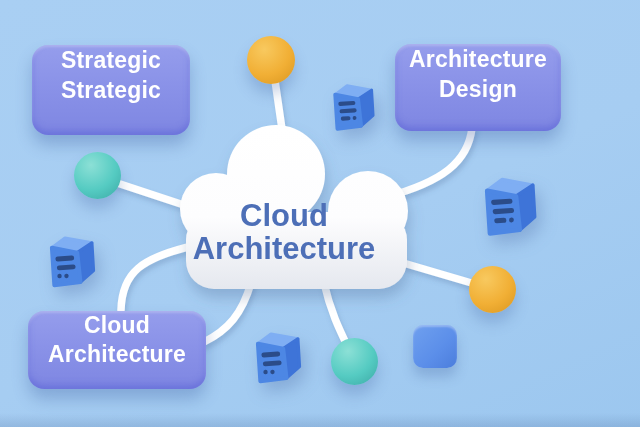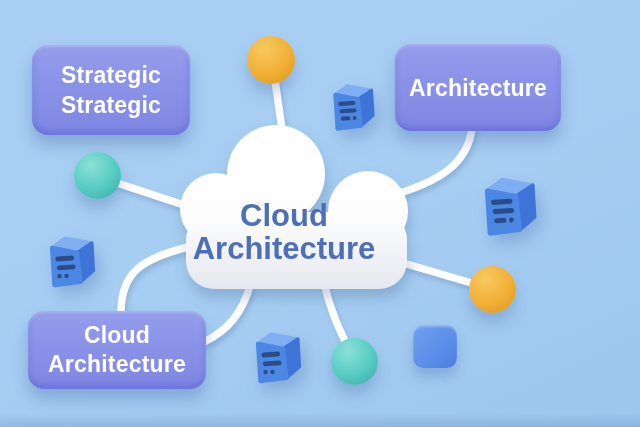--- a/index.html
+++ b/index.html
@@ -9,21 +9,21 @@
     background:linear-gradient(155deg, var(--background,#A9CFF3) 0%, #A6CDF2 55%, var(--background-edge,#9CC7EF) 100%);
   }
   #stage::after{
     content:"";position:absolute;left:0;right:0;bottom:0;height:14px;
     background:linear-gradient(180deg, rgba(60,90,140,0) 0%, rgba(60,90,140,.18) 100%);
     pointer-events:none;
   }
   .layer{position:absolute;left:0;top:0;}
   
   .node-label{
-    position:absolute;display:flex;flex-direction:column;justify-content:center;align-items:center;
+    position:absolute;display:flex;flex-direction:column;justify-content:flex-start;align-items:center;
     background:linear-gradient(180deg, var(--label-bg-light,#959DEC) 0%, var(--label-bg,#8A92E8) 45%, var(--label-bg-dark,#7E86E2) 100%);
     border-radius:16px;color:var(--label-text,#fff);font-weight:700;text-align:center;
     box-shadow:0 10px 16px rgba(60,95,160,.33),
                inset 0 -4px 6px rgba(88,96,214,.5),
                inset 0 2px 3px rgba(255,255,255,.28);
     letter-spacing:.2px;
   }
   .node-label .nl-line{display:block;}
   #node-sp{left:32px;top:45px;width:158px;height:90px;font-size:23px;line-height:30px;}
   #node-ad{left:395px;top:44px;width:166px;height:87px;font-size:23px;line-height:30px;}
@@ -103,20 +103,21 @@
     <span>Cloud</span>
     <span>Architecture</span>
   </div>
 
   <div id="node-sp" class="node-label">
     <span class="nl-line">Strategic</span>
     <span class="nl-line">Strategic</span>
   </div>
   <div id="node-ad" class="node-label">
     <span class="nl-line">Architecture</span>
+    <span class="nl-line">Design</span>
   </div>
   <div id="node-ca" class="node-label">
     <span class="nl-line">Cloud</span>
     <span class="nl-line">Architecture</span>
   </div>
 
   <div id="sphere-orange-top" class="sphere orange"></div>
   <div id="sphere-teal-left" class="sphere teal"></div>
   <div id="sphere-orange-right" class="sphere orange"></div>
   <div id="sphere-teal-bottom" class="sphere teal"></div>

